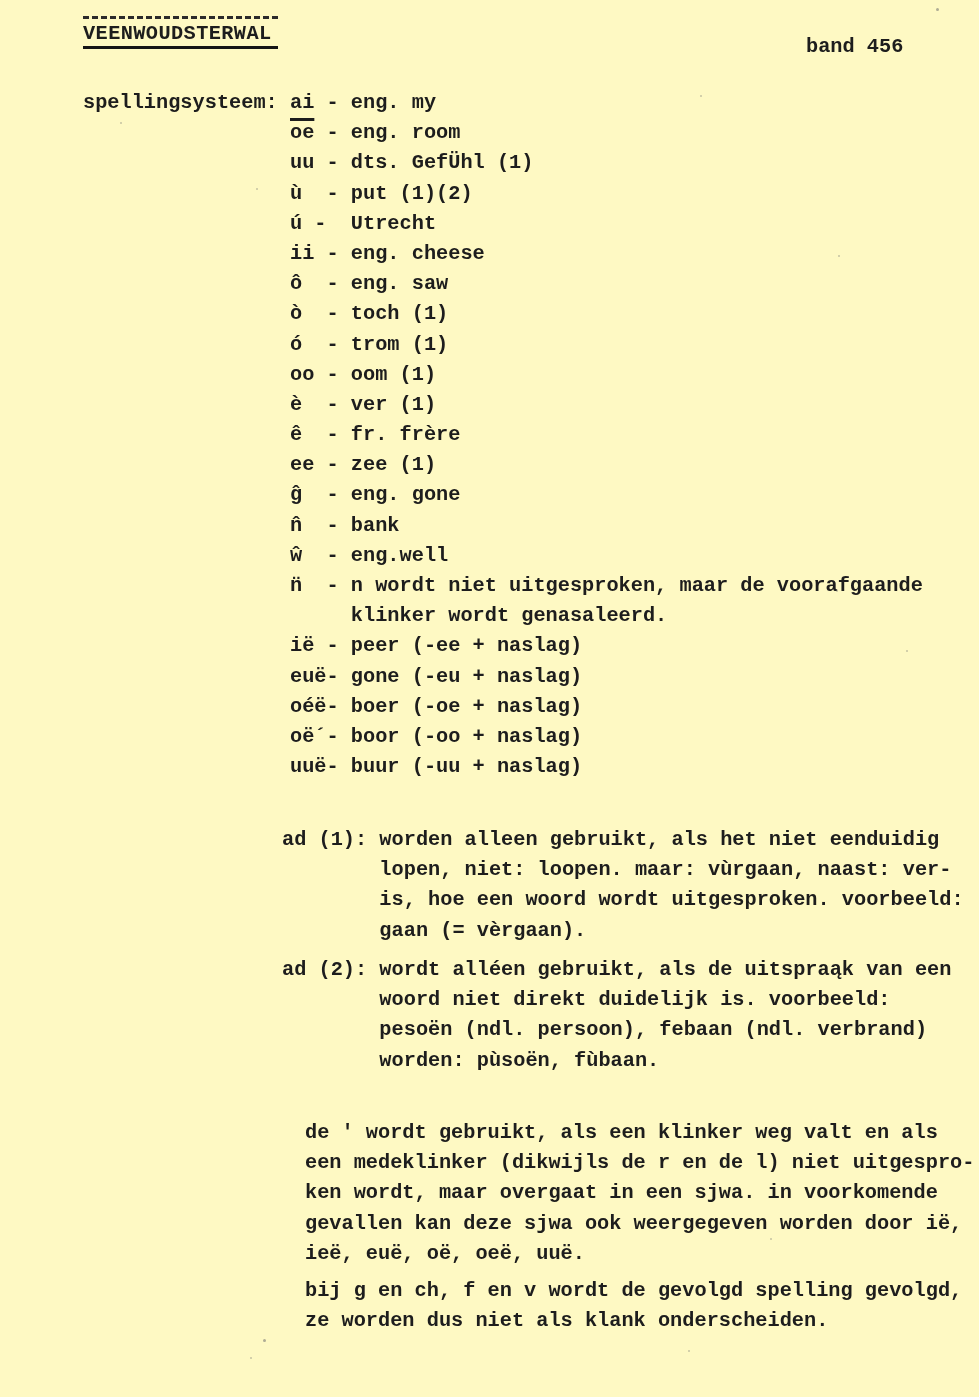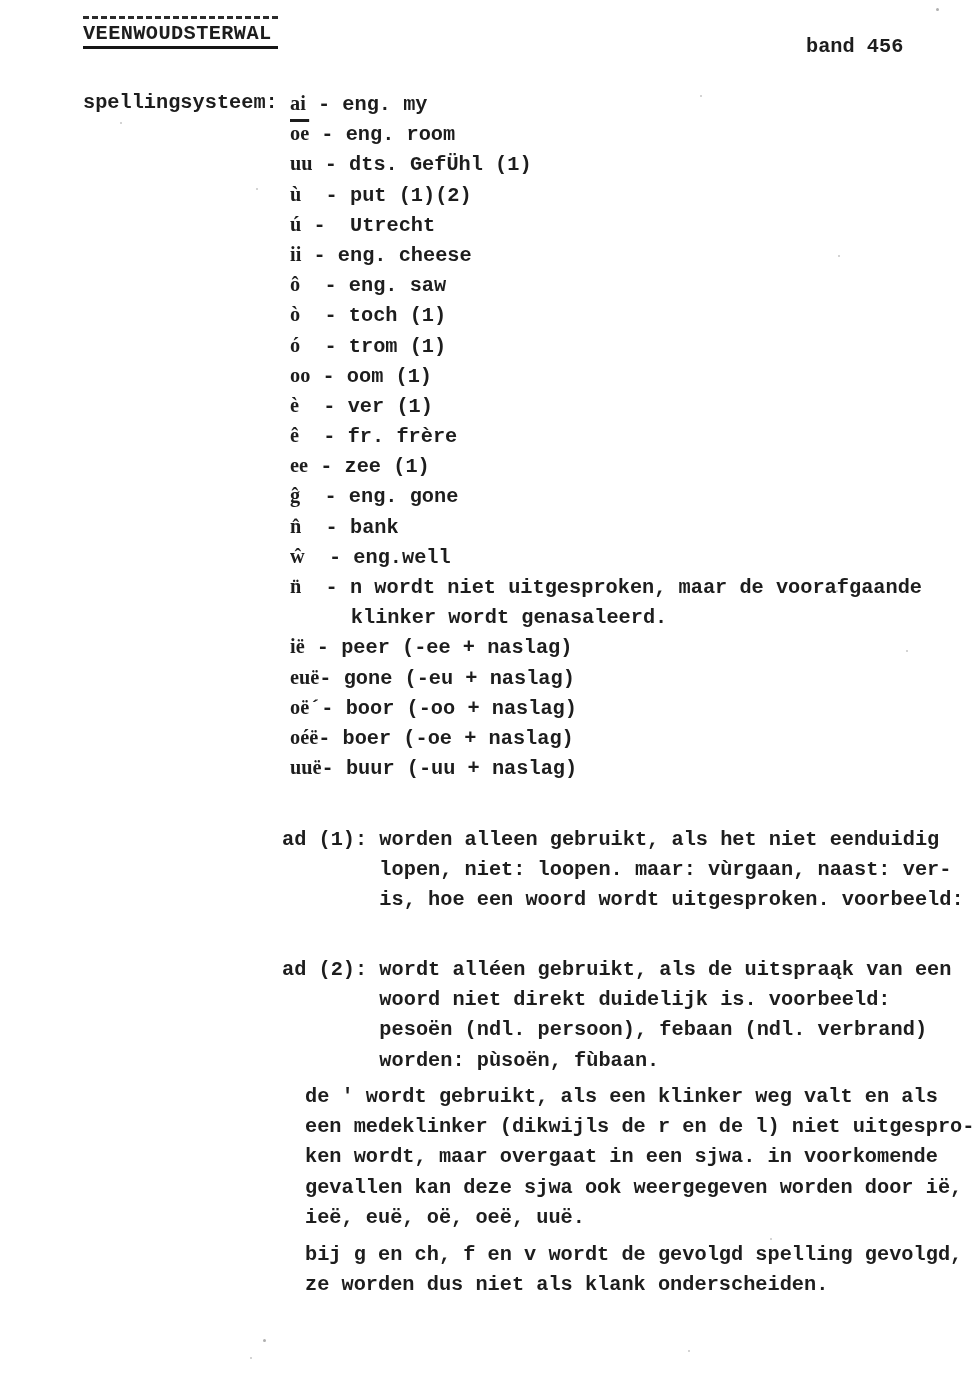--- a/index.html
+++ b/index.html
@@ -1,41 +1,41 @@
 <!DOCTYPE html>
 <html><head>
 <meta charset="utf-8">
 <style>
   html,body{margin:0;padding:0;background:#e8e8e4;}
   .page{
     position:relative;
     width:979px;height:1397px;
-    background:#ffffff;
+    background:#fef9c3;
     font-family:"Liberation Mono","DejaVu Sans Mono",monospace;
     font-weight:700;
     color:#1d1d1d;
     font-size:20.3px;
     overflow:hidden;
     margin:0 auto;
   }
   .doc-title{
     position:absolute;left:83px;top:16px;
     padding:3px 6px 1px 0;
     border-top:3px dashed #2b2b2b;
     border-bottom:3px solid #151515;
     letter-spacing:.4px;
     white-space:pre;
   }
   .band{position:absolute;left:806px;top:35px;white-space:pre;}
   .sys-label{position:absolute;left:83px;top:88px;height:30.2px;line-height:30.2px;white-space:pre;}
   .rows{position:absolute;left:290px;top:88px;}
   .block{position:absolute;left:282px;}
-  .block.para{left:305px;}
+  .block.para{left:305px;margin-top:36px;}
   .ln{white-space:pre;height:30.2px;line-height:30.2px;}
-  .sym{display:inline;font-family:Liberation Serif, serif;}
+  .sym{display:inline;}
   .sym.ov{text-decoration:overline;text-decoration-thickness:2.5px;}
   .speck{position:absolute;width:3px;height:3px;border-radius:50%;background:#6e6e6e;opacity:.55;}
   .speck.sm{width:2px;height:2px;opacity:.4;}
 </style>
 </head>
 <body>
 
 <div class="page">
 
   <div class="doc-title">VEENWOUDSTERWAL</div>
@@ -57,29 +57,30 @@
       <div class="ln"><span class="sym">è</span><span>  - ver (1)</span></div>
       <div class="ln"><span class="sym">ê</span><span>  - fr. frère</span></div>
       <div class="ln"><span class="sym">ee</span><span> - zee (1)</span></div>
       <div class="ln"><span class="sym">ĝ</span><span>  - eng. gone</span></div>
       <div class="ln"><span class="sym">n̂</span><span>  - bank</span></div>
       <div class="ln"><span class="sym">ŵ</span><span>  - eng.well</span></div>
       <div class="ln"><span class="sym">n̈</span><span>  - n wordt niet uitgesproken, maar de voorafgaande</span></div>
       <div class="ln"><span class="sym"></span><span>     klinker wordt genasaleerd.</span></div>
       <div class="ln"><span class="sym">ië</span><span> - peer (-ee + naslag)</span></div>
       <div class="ln"><span class="sym">euë</span><span>- gone (-eu + naslag)</span></div>
+      <div class="ln"><span class="sym">oéë</span><span>- boer (-oe + naslag)</span></div>
       <div class="ln"><span class="sym">oë</span><span>´- boor (-oo + naslag)</span></div>
-      <div class="ln"><span class="sym">oéë</span><span>- boer (-oe + naslag)</span></div>
       <div class="ln"><span class="sym">uuë</span><span>- buur (-uu + naslag)</span></div>
     </div>
 
   <div class="block ad" id="note0" style="top:825px">
       <div class="ln">ad (1): worden alleen gebruikt, als het niet eenduidig</div>
       <div class="ln">        lopen, niet: loopen. maar: vùrgaan, naast: ver-</div>
       <div class="ln">        is, hoe een woord wordt uitgesproken. voorbeeld:</div>
+      <div class="ln">        gaan (= vèrgaan).</div>
     </div>
   <div class="block ad" id="note1" style="top:955px">
       <div class="ln">ad (2): wordt alléen gebruikt, als de uitspraąk van een</div>
       <div class="ln">        woord niet direkt duidelijk is. voorbeeld:</div>
       <div class="ln">        pesoën (ndl. persoon), febaan (ndl. verbrand)</div>
       <div class="ln">        worden: pùsoën, fùbaan.</div>
     </div>
   <div class="block para" id="para0" style="top:1082px">
       <div class="ln">de ' wordt gebruikt, als een klinker weg valt en als</div>
       <div class="ln">een medeklinker (dikwijls de r en de l) niet uitgespro-</div>

